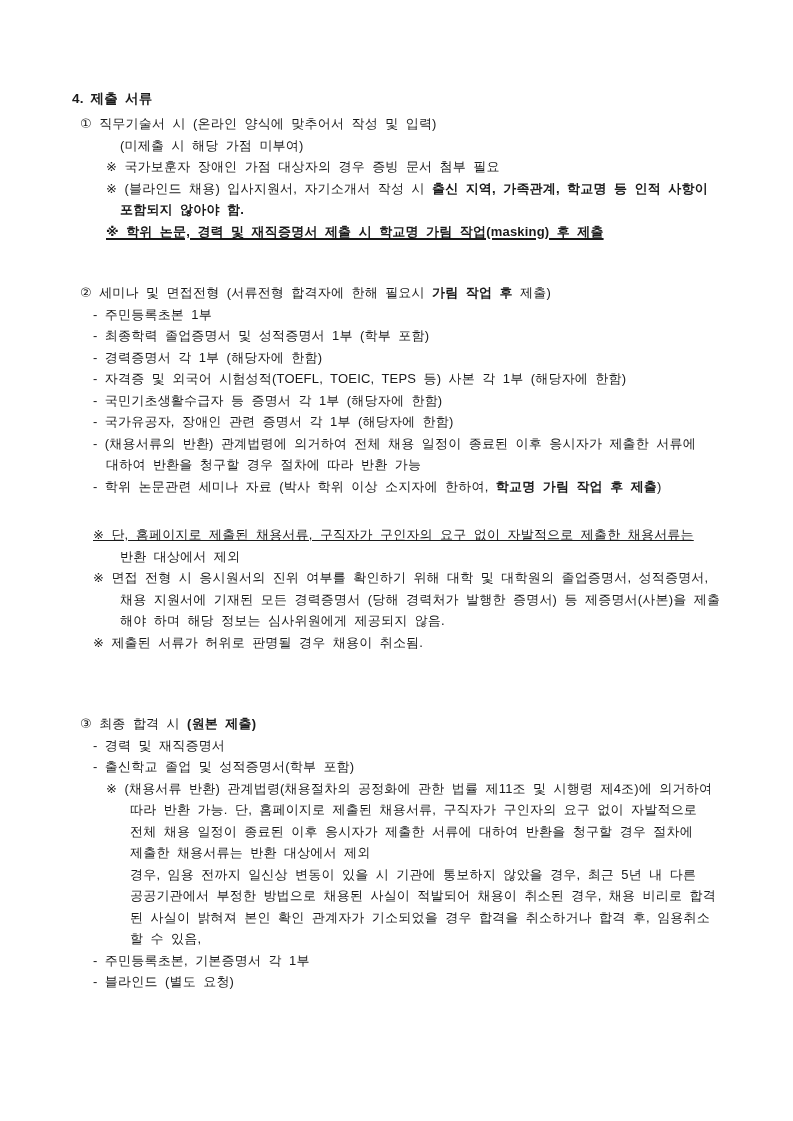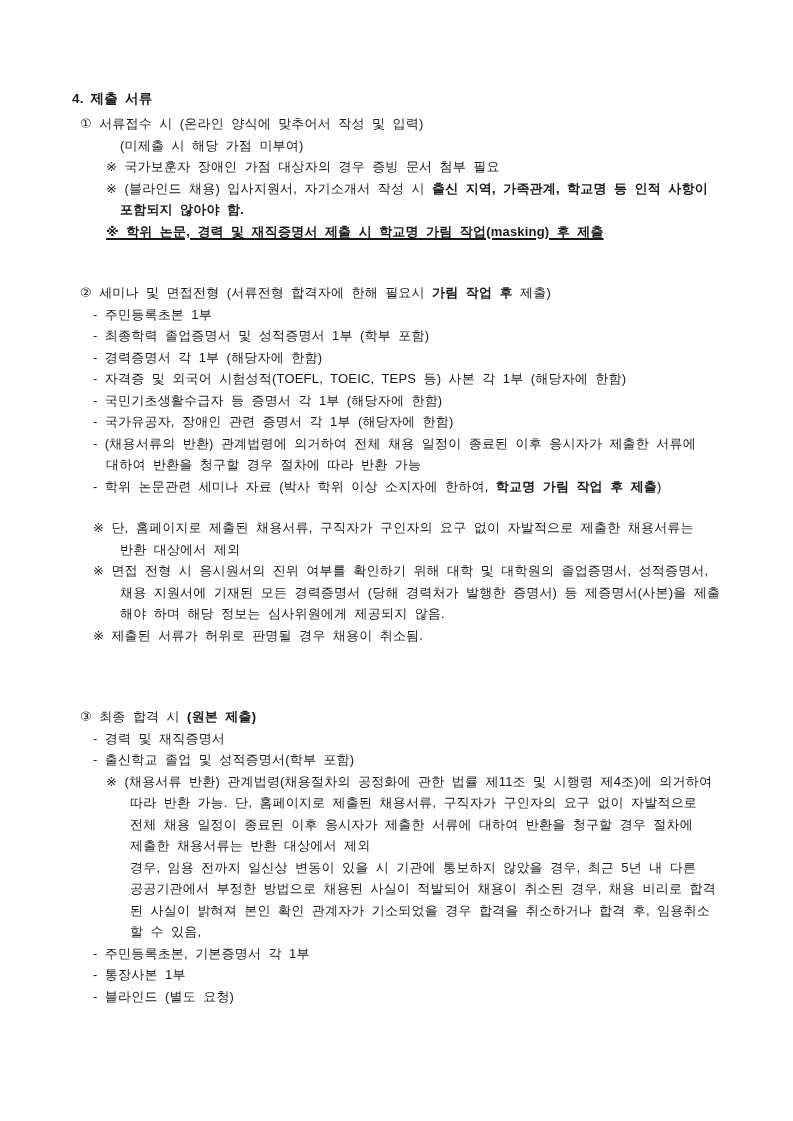--- a/index.html
+++ b/index.html
@@ -42,50 +42,49 @@
   .ind-3 { padding-left: 34px; }
   .ind-4 { padding-left: 48px; }
   .ind-5 { padding-left: 58px; }
 </style>
 </head>
 <body>
 
 <div class="page">
   <div class="doc-title">4. 제출 서류</div>
   <div>
-      <div class="doc-line ind-1"><span>① 서류접수 시 (온라인 양식에 맞추어서 작성 및 입력)</span></div>
+      <div class="doc-line ind-1"><span>① 직무기술서 시 (온라인 양식에 맞추어서 작성 및 입력)</span></div>
       <div class="doc-line ind-4"><span>(미제출 시 해당 가점 미부여)</span></div>
       <div class="doc-line ind-3"><span>※ 국가보훈자 장애인 가점 대상자의 경우 증빙 문서 첨부 필요</span></div>
       <div class="doc-line ind-3"><span>※ (블라인드 채용) 입사지원서, 자기소개서 작성 시 </span><span class="b">출신 지역, 가족관계, 학교명 등 인적 사항이</span></div>
       <div class="doc-line ind-4"><span class="b">포함되지 않아야 함.</span></div>
       <div class="doc-line ind-3"><span class="b u">※ 학위 논문, 경력 및 재직증명서 제출 시 학교명 가림 작업(masking) 후 제출</span></div>
       <div class="doc-line ind-1" style="margin-top: 40px;"><span>② 세미나 및 면접전형 (서류전형 합격자에 한해 필요시 </span><span class="b">가림 작업 후</span><span> 제출)</span></div>
       <div class="doc-line ind-2"><span>- 주민등록초본 1부</span></div>
       <div class="doc-line ind-2"><span>- 최종학력 졸업증명서 및 성적증명서 1부 (학부 포함)</span></div>
       <div class="doc-line ind-2"><span>- 경력증명서 각 1부 (해당자에 한함)</span></div>
       <div class="doc-line ind-2"><span>- 자격증 및 외국어 시험성적(TOEFL, TOEIC, TEPS 등) 사본 각 1부 (해당자에 한함)</span></div>
       <div class="doc-line ind-2"><span>- 국민기초생활수급자 등 증명서 각 1부 (해당자에 한함)</span></div>
       <div class="doc-line ind-2"><span>- 국가유공자, 장애인 관련 증명서 각 1부 (해당자에 한함)</span></div>
       <div class="doc-line ind-2"><span>- (채용서류의 반환) 관계법령에 의거하여 전체 채용 일정이 종료된 이후 응시자가 제출한 서류에</span></div>
       <div class="doc-line ind-3"><span>대하여 반환을 청구할 경우 절차에 따라 반환 가능</span></div>
       <div class="doc-line ind-2"><span>- 학위 논문관련 세미나 자료 (박사 학위 이상 소지자에 한하여, </span><span class="b">학교명 가림 작업 후 제출</span><span>)</span></div>
-      <div class="doc-line ind-2" style="margin-top: 20px;"><span>※ 단, 홈페이지로 제출된 채용서류, 구직자가 구인자의 요구 없이 자발적으로 제출한 채용서류는</span></div>
+      <div class="doc-line ind-2" style="margin-top: 27px; text-decoration: underline;"><span>※ 단, 홈페이지로 제출된 채용서류, 구직자가 구인자의 요구 없이 자발적으로 제출한 채용서류는</span></div>
       <div class="doc-line ind-4"><span>반환 대상에서 제외</span></div>
       <div class="doc-line ind-2"><span>※ 면접 전형 시 응시원서의 진위 여부를 확인하기 위해 대학 및 대학원의 졸업증명서, 성적증명서,</span></div>
       <div class="doc-line ind-4"><span>채용 지원서에 기재된 모든 경력증명서 (당해 경력처가 발행한 증명서) 등 제증명서(사본)을 제출</span></div>
       <div class="doc-line ind-4"><span>해야 하며 해당 정보는 심사위원에게 제공되지 않음.</span></div>
       <div class="doc-line ind-2"><span>※ 제출된 서류가 허위로 판명될 경우 채용이 취소됨.</span></div>
       <div class="doc-line ind-1" style="margin-top: 60px;"><span>③ 최종 합격 시 </span><span class="b">(원본 제출)</span></div>
       <div class="doc-line ind-2"><span>- 경력 및 재직증명서</span></div>
       <div class="doc-line ind-2"><span>- 출신학교 졸업 및 성적증명서(학부 포함)</span></div>
       <div class="doc-line ind-3"><span>※ (채용서류 반환) 관계법령(채용절차의 공정화에 관한 법률 제11조 및 시행령 제4조)에 의거하여</span></div>
       <div class="doc-line ind-5"><span>따라 반환 가능. 단, 홈페이지로 제출된 채용서류, 구직자가 구인자의 요구 없이 자발적으로</span></div>
       <div class="doc-line ind-5"><span>전체 채용 일정이 종료된 이후 응시자가 제출한 서류에 대하여 반환을 청구할 경우 절차에</span></div>
       <div class="doc-line ind-5"><span>제출한 채용서류는 반환 대상에서 제외</span></div>
       <div class="doc-line ind-5"><span>경우, 임용 전까지 일신상 변동이 있을 시 기관에 통보하지 않았을 경우, 최근 5년 내 다른</span></div>
       <div class="doc-line ind-5"><span>공공기관에서 부정한 방법으로 채용된 사실이 적발되어 채용이 취소된 경우, 채용 비리로 합격</span></div>
       <div class="doc-line ind-5"><span>된 사실이 밝혀져 본인 확인 관계자가 기소되었을 경우 합격을 취소하거나 합격 후, 임용취소</span></div>
       <div class="doc-line ind-5"><span>할 수 있음,</span></div>
       <div class="doc-line ind-2"><span>- 주민등록초본, 기본증명서 각 1부</span></div>
-      <div class="doc-line ind-2"><span>- 통장사본 1부</span></div>
       <div class="doc-line ind-2"><span>- 블라인드 (별도 요청)</span></div>
     </div>
 </div>
 
 </body></html>

